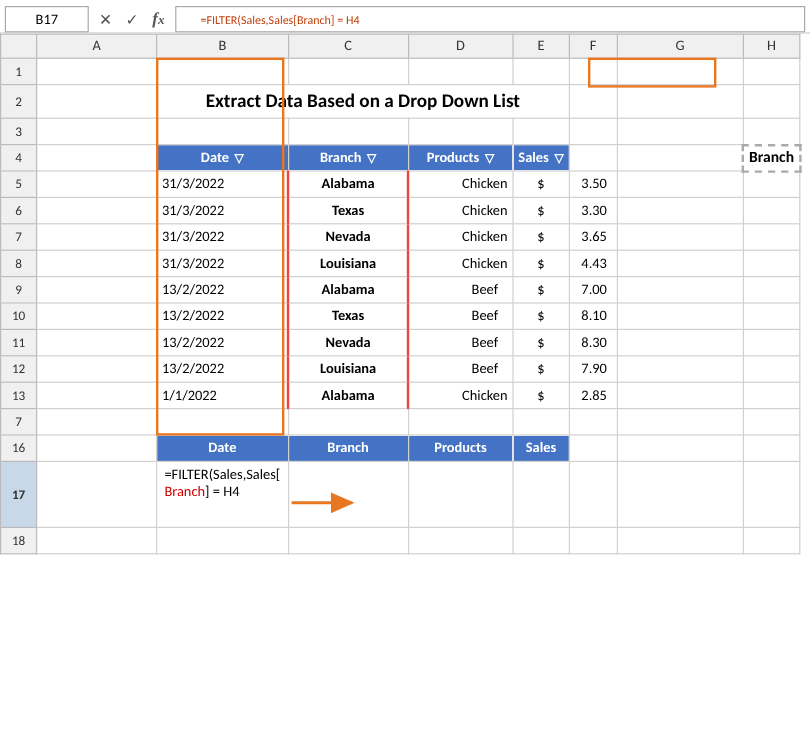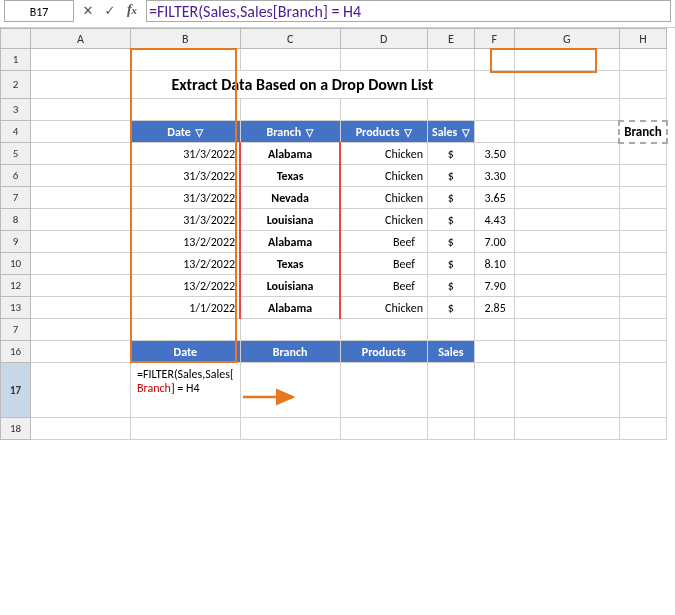--- a/index.html
+++ b/index.html
@@ -16,21 +16,21 @@
       width: 675px;
       height: 615px;
       display: flex;
       flex-direction: column;
       background: #fff;
     }
 
     
     .formula-bar {
       display: flex;
-      align-items: flex-start;
+      align-items: flex-end;
       height: 28px;
       border-bottom: 1px solid #ccc;
       background: #fff;
       padding: 0 4px;
       gap: 4px;
     }
     .cell-ref-box {
       width: 70px;
       height: 22px;
       border: 1px solid #aaa;
@@ -51,24 +51,24 @@
       align-items: center;
       justify-content: center;
       cursor: pointer;
       font-size: 13px;
       color: #555;
     }
     .formula-input {
       flex: 1;
       height: 22px;
       border: 1px solid #aaa;
-      padding: 0 2px;
-      font-size: 16px;
+      padding: 0 20px;
+      font-size: 10px;
       font-family: Calibri, Arial, sans-serif;
-      color: #4c1d95;
+      color: #c2410c;
     }
 
     
     .grid-wrapper {
       flex: 1;
       overflow: hidden;
       position: relative;
     }
 
     table {
@@ -119,21 +119,21 @@
     
     .header-blue {
       background: #4472C4;
       color: #fff;
       font-weight: bold;
       text-align: center;
     }
 
     
     .date-cell {
-      text-align: right;
+      text-align: left;
       color: #000;
     }
     .branch-cell {
       text-align: center;
       font-weight: bold;
       border-left: 2px solid #e44;
       border-right: 2px solid #e44;
     }
     .product-cell {
       text-align: center;
@@ -365,20 +365,31 @@
             <td></td>
             <td class="date-cell">13/2/2022</td>
             <td class="branch-cell">Texas</td>
             <td class="product-cell">Beef</td>
             <td class="dollar-cell">$</td>
             <td class="value-cell">8.10</td>
             <td></td>
             <td></td>
           </tr>
           <tr class="row-height">
+            <td class="row-num">11</td>
+            <td></td>
+            <td class="date-cell">13/2/2022</td>
+            <td class="branch-cell">Nevada</td>
+            <td class="product-cell">Beef</td>
+            <td class="dollar-cell">$</td>
+            <td class="value-cell">8.30</td>
+            <td></td>
+            <td></td>
+          </tr>
+          <tr class="row-height">
             <td class="row-num">12</td>
             <td></td>
             <td class="date-cell">13/2/2022</td>
             <td class="branch-cell">Louisiana</td>
             <td class="product-cell">Beef</td>
             <td class="dollar-cell">$</td>
             <td class="value-cell">7.90</td>
             <td></td>
             <td></td>
           </tr>

